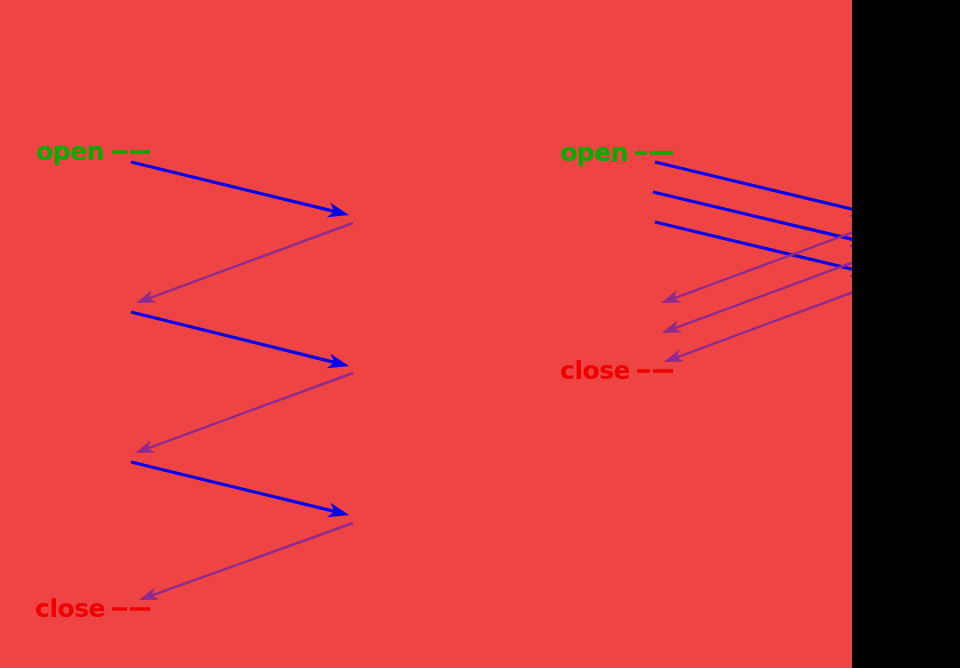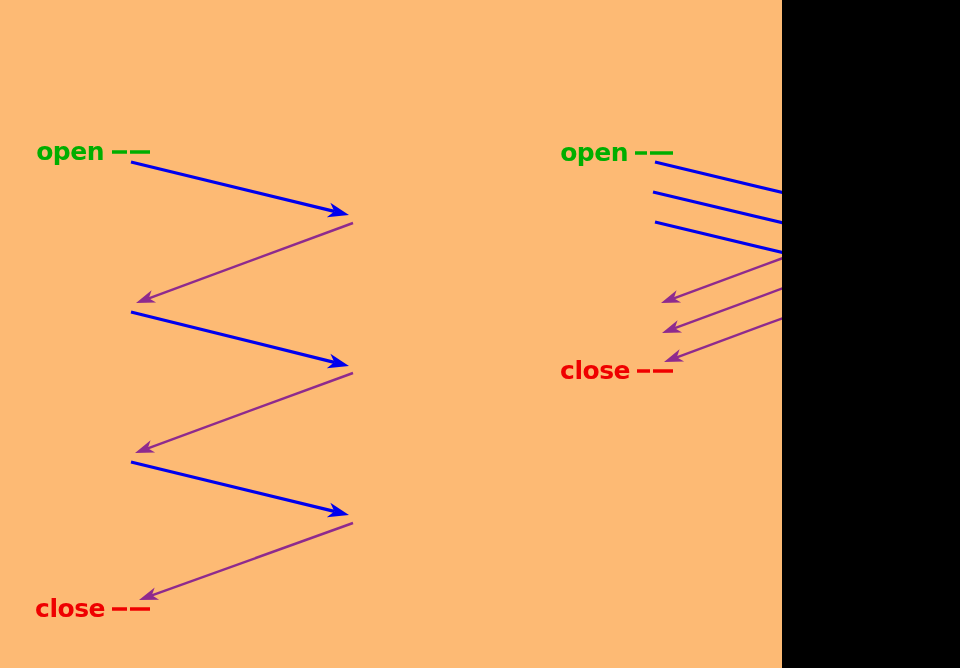--- a/index.html
+++ b/index.html
@@ -2,23 +2,23 @@
 <html><head>
 <meta charset="utf-8">
 <style>
   html, body {
     margin: 0;
     padding: 0;
     background: #000000;
   }
   .stage {
     position: relative;
-    width: 782px;
+    width: 852px;
     height: 668px;
-    background: #fdba74;
+    background: #ef4444;
     overflow: hidden;
   }
   svg.diagram {
     display: block;
     width: 960px;
     height: 668px;
   }
   .marker-label {
     font-family: "DejaVu Sans", "Liberation Sans", sans-serif;
     font-size: 25px;

